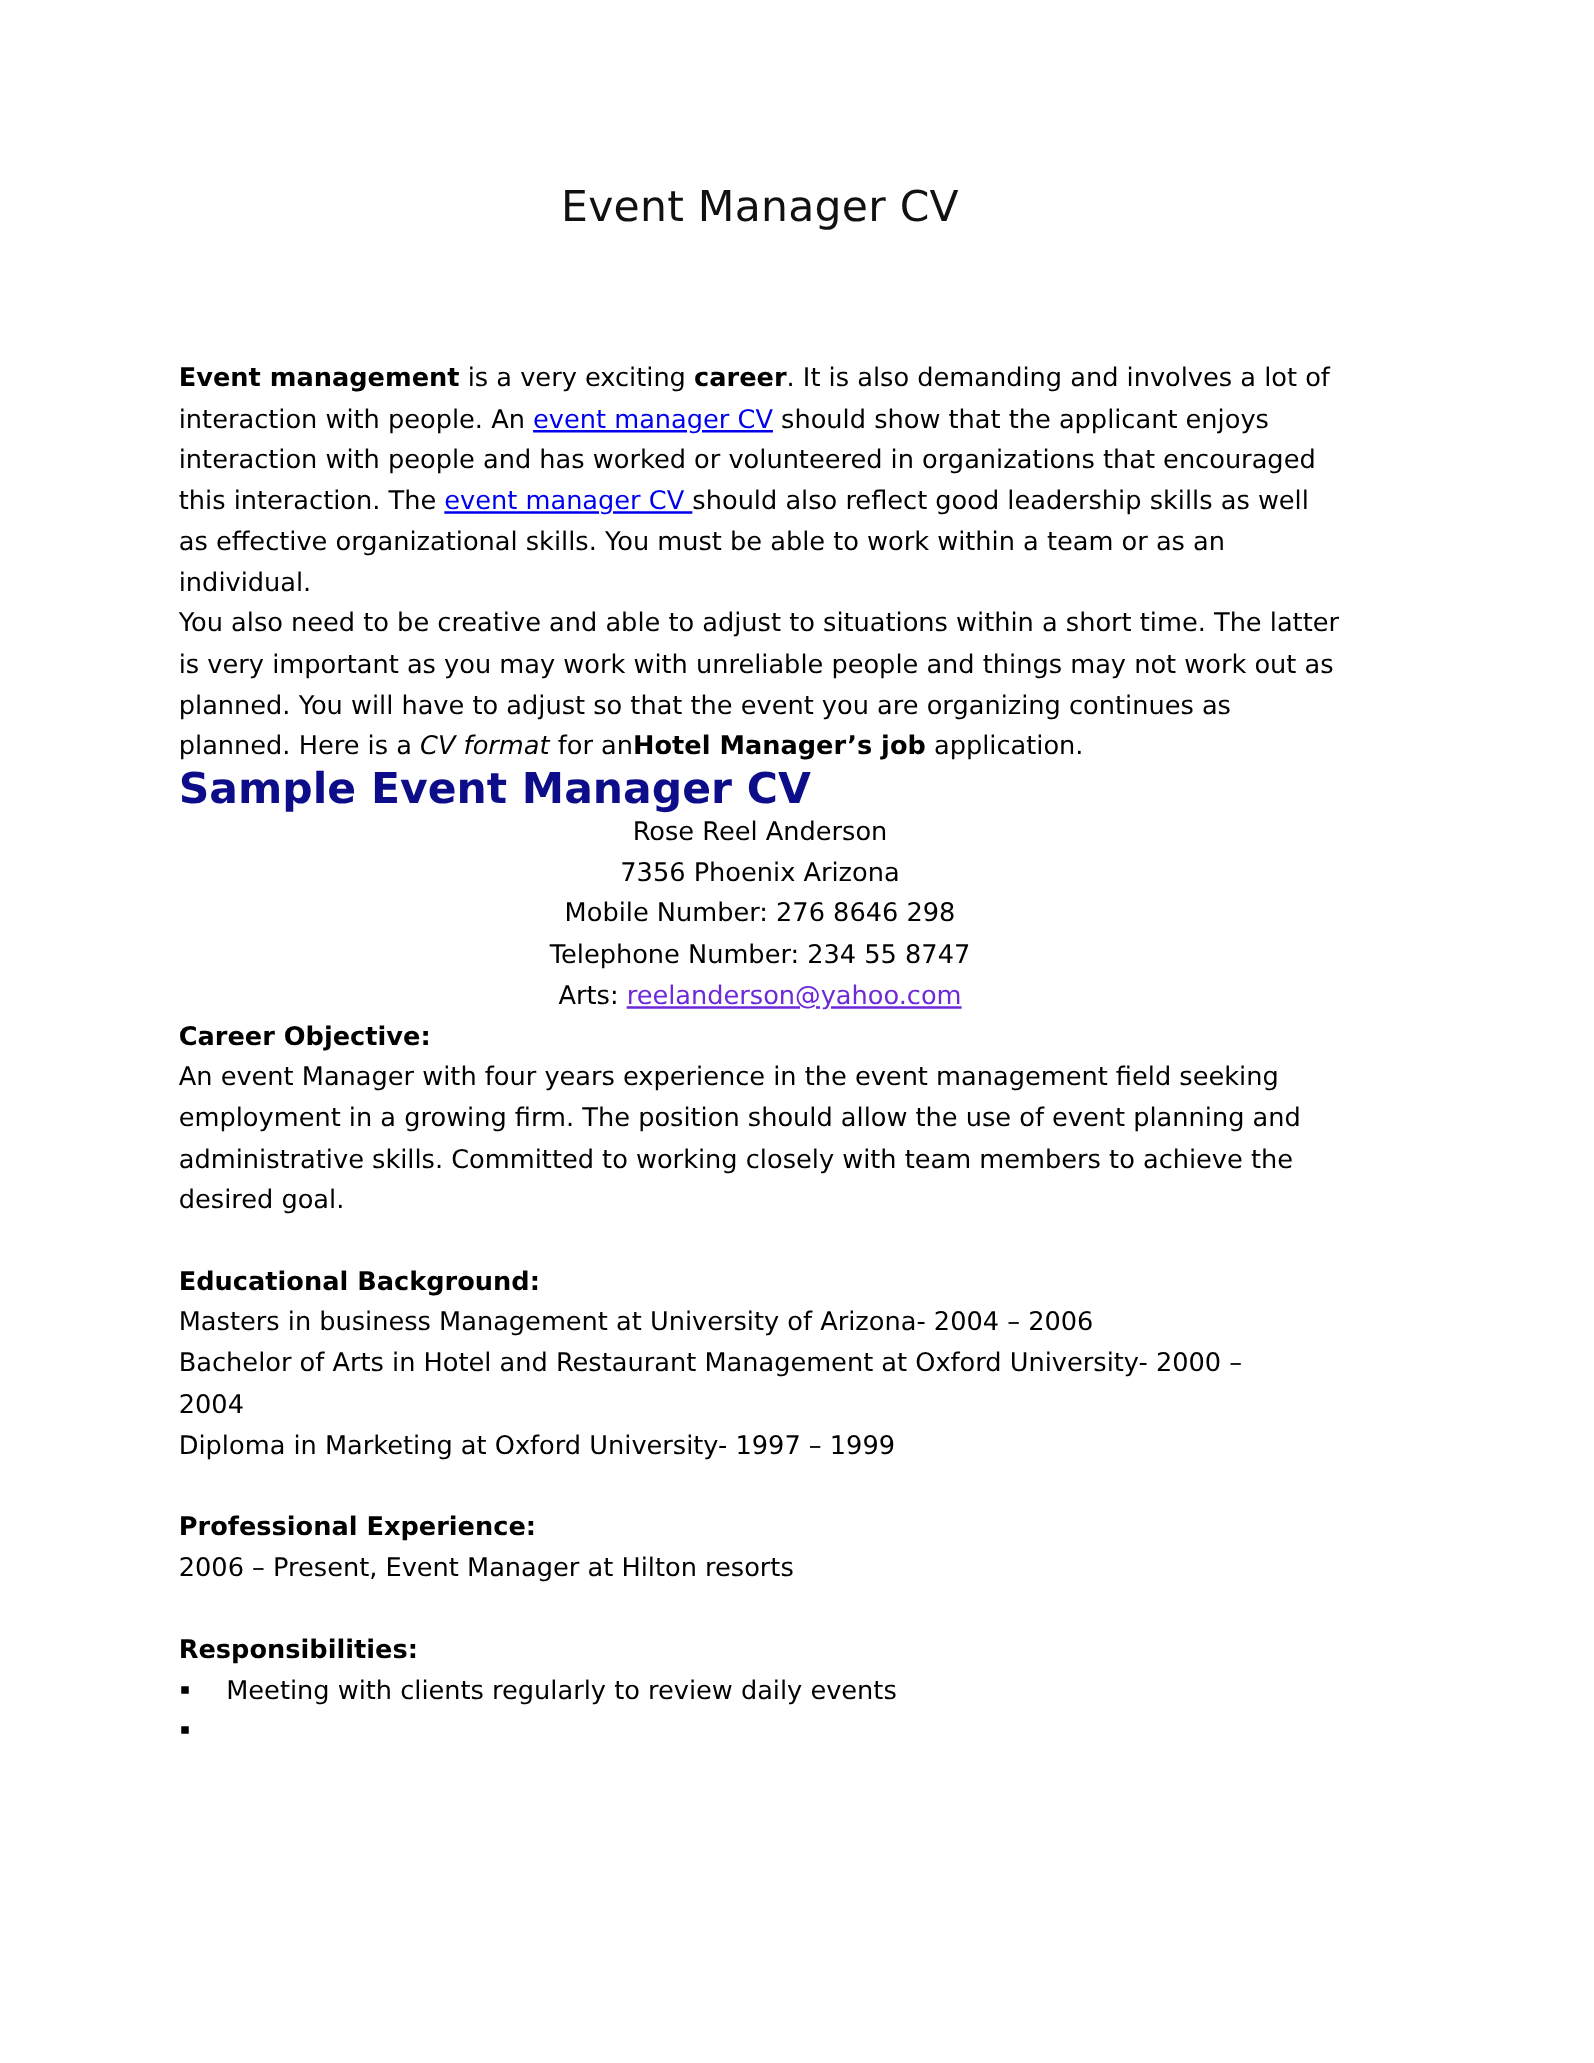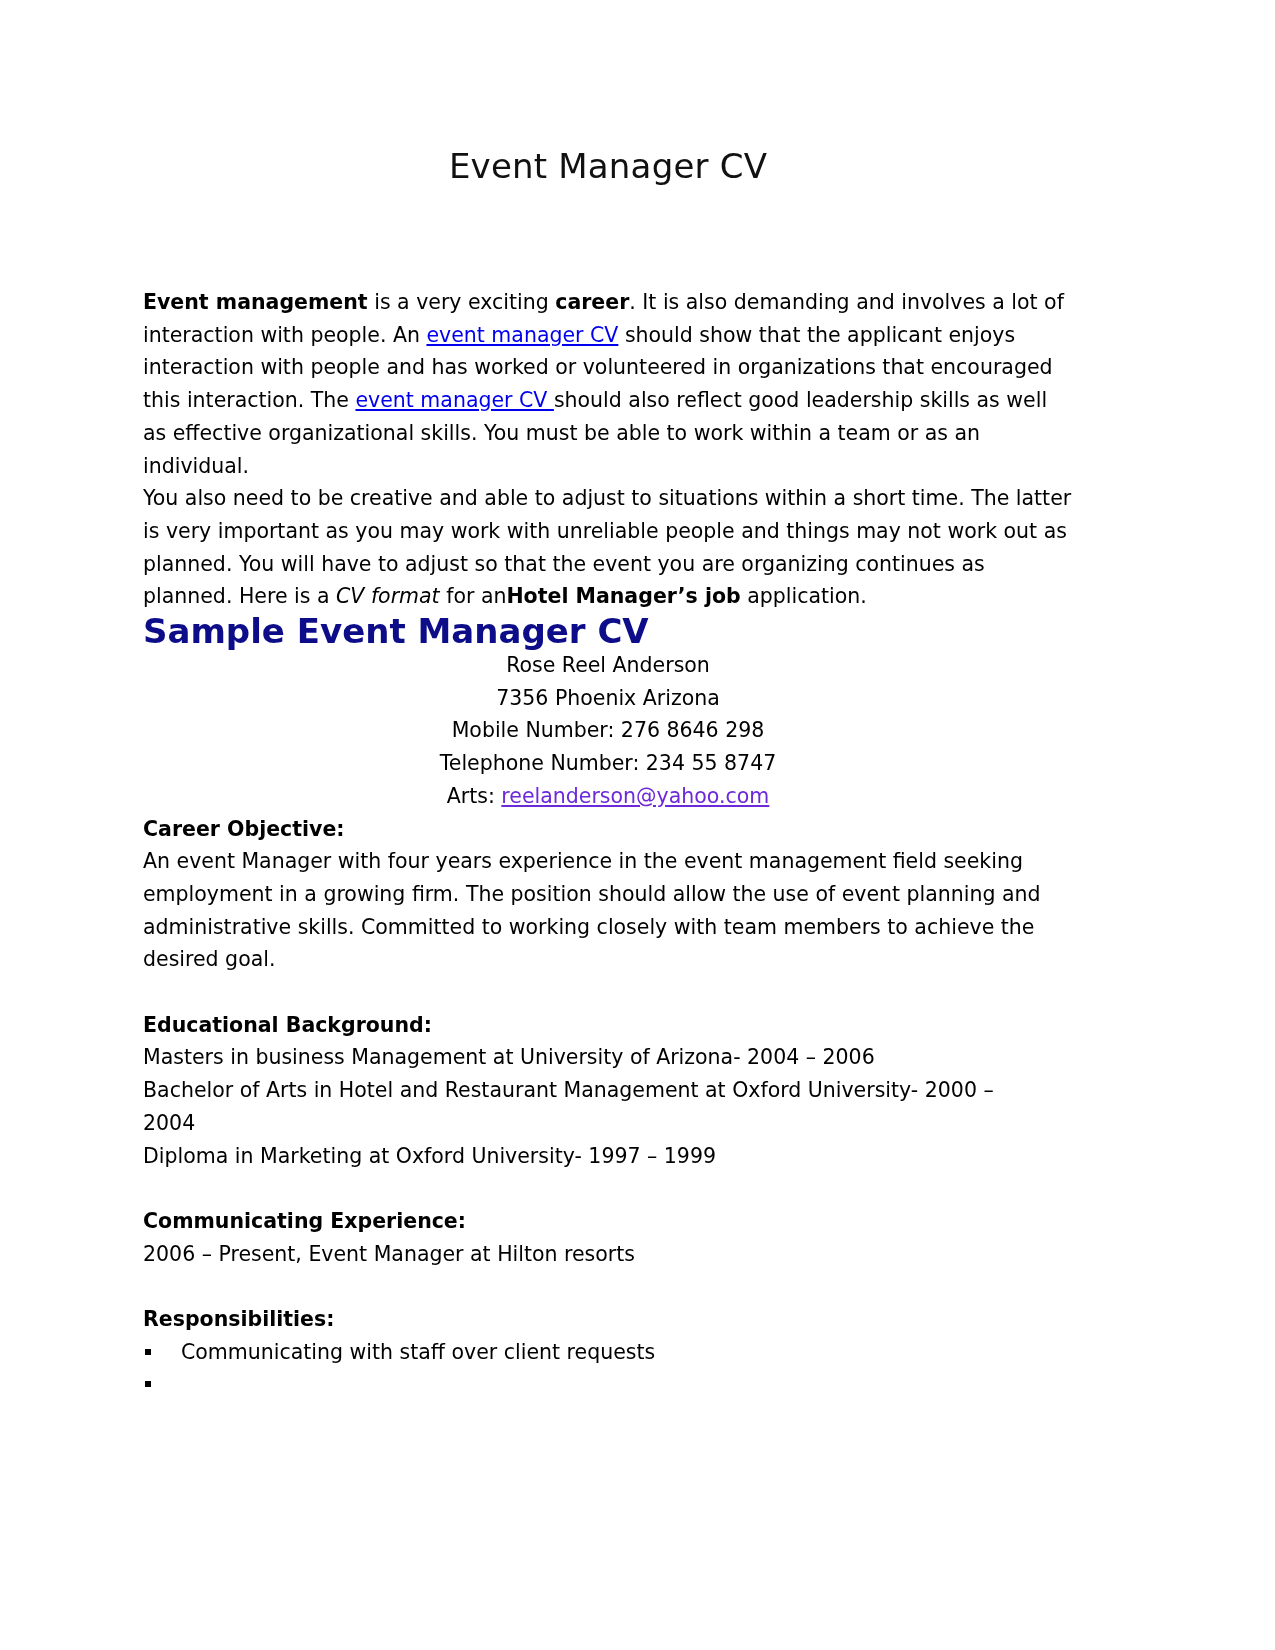--- a/index.html
+++ b/index.html
@@ -45,24 +45,23 @@
     <div class="h">Career Objective:</div>
     <p>An event Manager with four years experience in the event management field seeking employment in a growing firm. The position should allow the use of event planning and administrative skills. Committed to working closely with team members to achieve the desired goal.</p>
     <div class="gap"></div>
 
     <div class="h">Educational Background:</div>
     <div>Masters in business Management at University of Arizona- 2004 – 2006</div>
     <div style="width:890px">Bachelor of Arts in Hotel and Restaurant Management at Oxford University- 2000 – 2004</div>
     <div>Diploma in Marketing at Oxford University- 1997 – 1999</div>
     <div class="gap"></div>
 
-    <div class="h">Communicating Experience:</div>
+    <div class="h">Professional Experience:</div>
     <div>2006 – Present, Event Manager at Hilton resorts</div>
     <div class="gap"></div>
 
     <div class="h">Responsibilities:</div>
     <ul>
-      <li><span class="bullet"></span></li>
-      <li><span class="bullet"></span><span>Communicating with staff over client requests</span></li>
+      <li><span class="bullet"></span><span>Meeting with clients regularly to review daily events</span></li>
       <li><span class="bullet"></span></li>
     </ul>
   </div>
 </div>
 
 </body></html>

